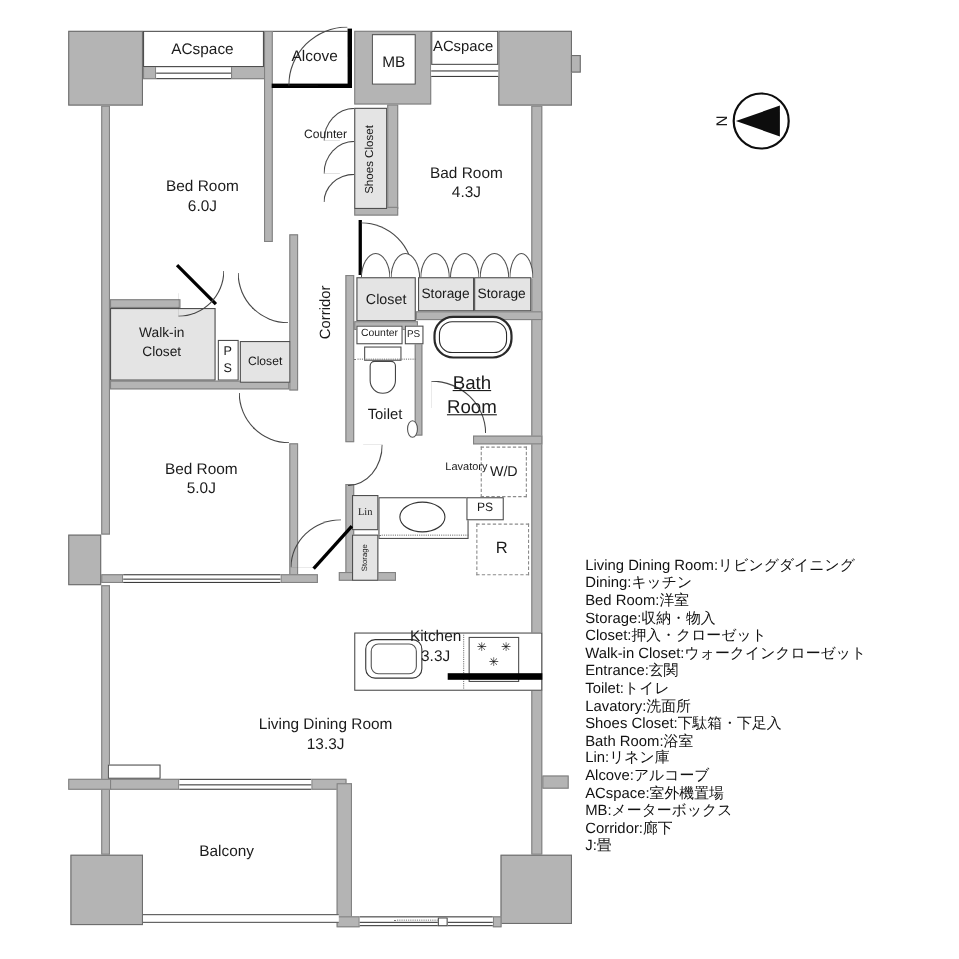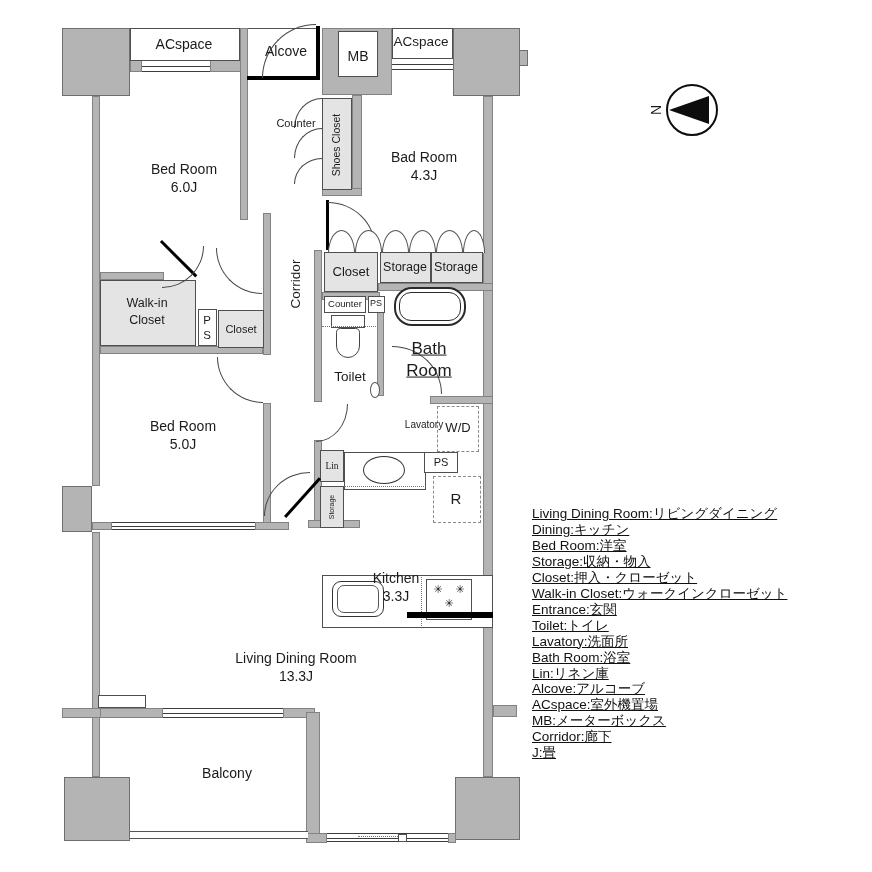--- a/index.html
+++ b/index.html
@@ -21,21 +21,21 @@
   .scallop{ position:absolute; border:1.2px solid #4f4f4f; border-bottom:none;
             border-radius:50% 50% 0 0 / 100% 100% 0 0; box-sizing:border-box; background:#fff; }
   .leaf   { position:absolute; border-top:3px solid #000; transform-origin:0 0; }
   .blackbar { position:absolute; background:#000; }
   .thinline { position:absolute; border-top:1.2px solid #555; }
   .dotline  { position:absolute; border-top:1px dotted #777; }
   .dotvline { position:absolute; border-left:1px dotted #777; }
   .lbl { position:absolute; transform:translate(-50%,-50%); color:#1b1b1b; text-align:center;
          white-space:nowrap; line-height:1.32; }
   .rot { transform:translate(-50%,-50%) rotate(-90deg); }
-  .legend { position:absolute; font-size:13.5px; line-height:15.95px; color:#111;text-decoration:underline; }
+  .legend { position:absolute; font-size:13.5px; line-height:15.95px; color:#111; }
   .circle { position:absolute; border:2.2px solid #0d0d0d; border-radius:50%; box-sizing:border-box; }
   .tri { position:absolute; width:0; height:0; border-top:14px solid transparent;
          border-bottom:14px solid transparent; border-right:40px solid #0d0d0d; }
   .fixture { position:absolute; box-sizing:border-box; background:#fff; }
 </style>
 </head>
 <body>
 
 <div class="plan">
 
@@ -197,36 +197,37 @@
   <div class="lbl rot" style="left:332px; top:507px; font-size:7px;">Storage</div>
   <div class="lbl" style="left:456px; top:499px; font-size:15px;">R</div>
   <div class="lbl" style="left:396px; top:551px; font-size:14px;margin-top:36px;">
     <div>Kitchen</div>
     <div>3.3J</div>
   </div>
   <div class="lbl" style="left:296px; top:667px; font-size:14px;">
     <div>Living Dining Room</div>
     <div>13.3J</div>
   </div>
-  <div class="lbl" style="left:227px; top:773px; font-size:14px;">Balcony</div>
+  <div class="lbl" style="left:206px; top:773px; font-size:14px;">Balcony</div>
 
   <div class="circle" style="left:666px; top:84px; width:52px; height:52px;"></div>
   <div class="tri" style="left:669px; top:96px;"></div>
   <div class="lbl rot" style="left:656px; top:110px; font-size:14px;">N</div>
 
   <div class="legend" style="left:532px; top:506px; width:336px;">
     <div>Living Dining Room:リビングダイニング</div>
     <div>Dining:キッチン</div>
     <div>Bed Room:洋室</div>
     <div>Storage:収納・物入</div>
     <div>Closet:押入・クローゼット</div>
     <div>Walk-in Closet:ウォークインクローゼット</div>
     <div>Entrance:玄関</div>
     <div>Toilet:トイレ</div>
     <div>Lavatory:洗面所</div>
+    <div>Shoes Closet:下駄箱・下足入</div>
     <div>Bath Room:浴室</div>
     <div>Lin:リネン庫</div>
     <div>Alcove:アルコーブ</div>
     <div>ACspace:室外機置場</div>
     <div>MB:メーターボックス</div>
     <div>Corridor:廊下</div>
     <div>J:畳</div>
   </div>
 
 </div>

